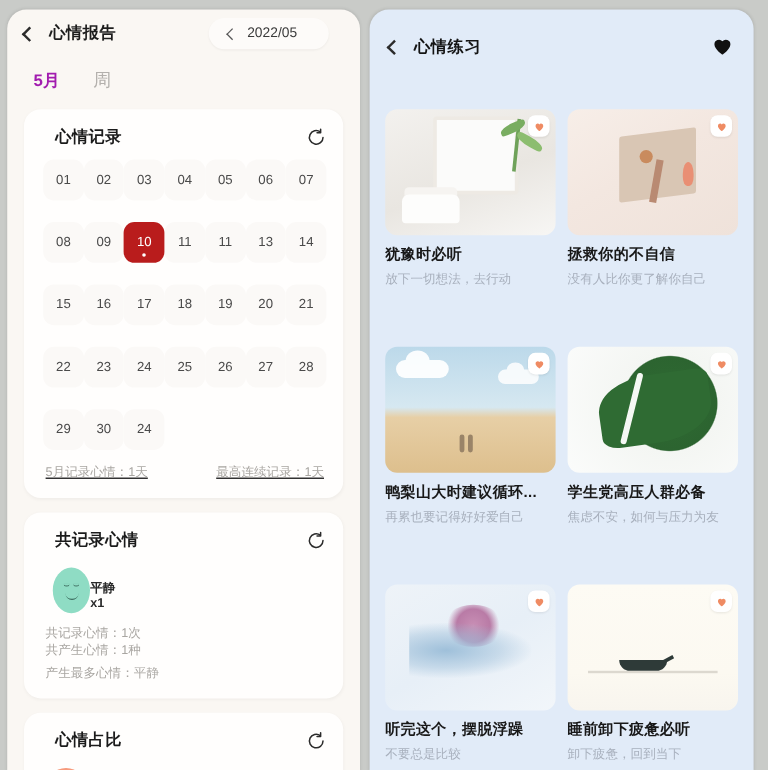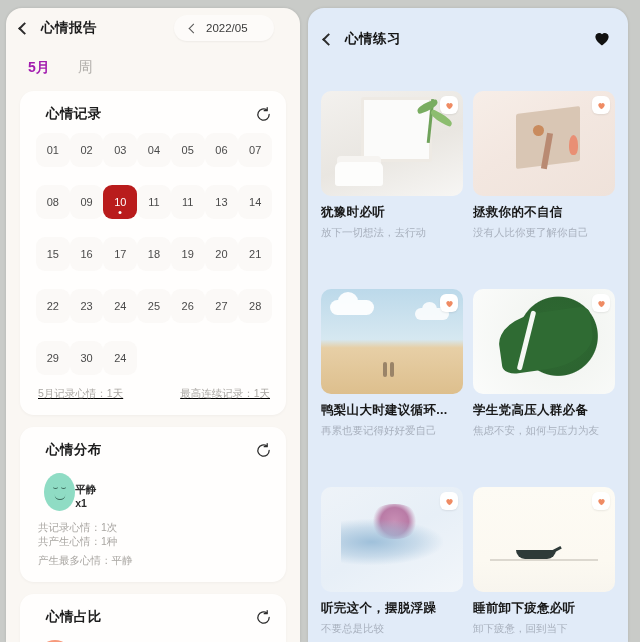--- a/index.html
+++ b/index.html
@@ -233,21 +233,21 @@
           <div class="day blank"></div>
         </div>
       <div class="cal-foot">
         <span>5月记录心情：1天</span>
         <span>最高连续记录：1天</span>
       </div>
     </div>
 
     <div class="card">
       <div class="card-head">
-        <span class="card-title">心情分布</span>
+        <span class="card-title">共记录心情</span>
         <svg class="refresh" viewBox="0 0 24 24">
           <path d="M20 12a8 8 0 1 1-3.2-6.4" fill="none" stroke="#2b2b2b" stroke-width="1.8" stroke-linecap="round"></path>
           <path d="M17.2 2.4v4.2h-4.2" fill="none" stroke="#2b2b2b" stroke-width="1.8" stroke-linecap="round" stroke-linejoin="round"></path>
         </svg>
       </div>
       <div class="mood-item">
         <div class="face">
           <span class="eye l"></span>
           <span class="eye r"></span>
           <span class="mouth"></span>

